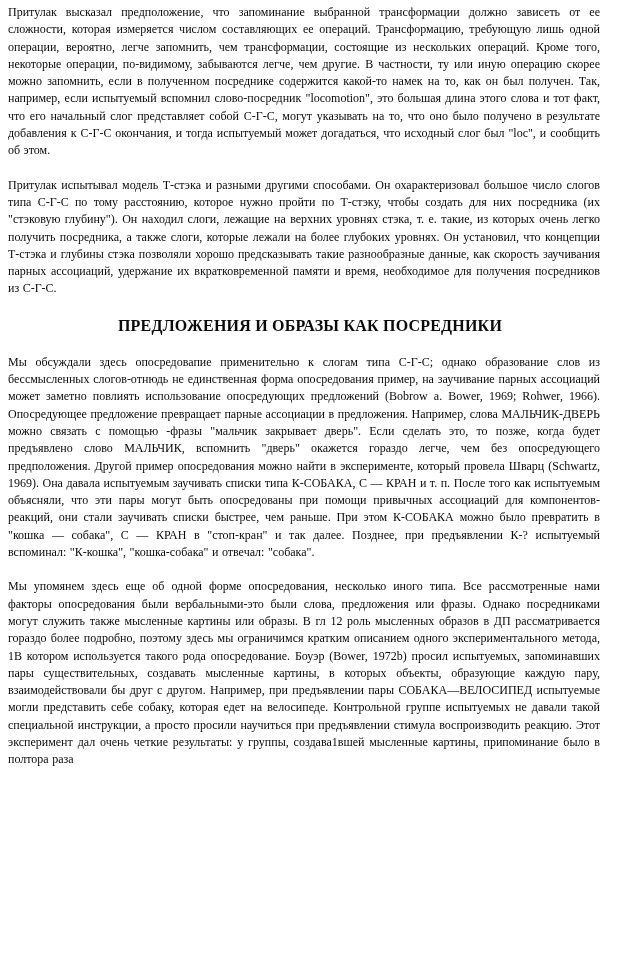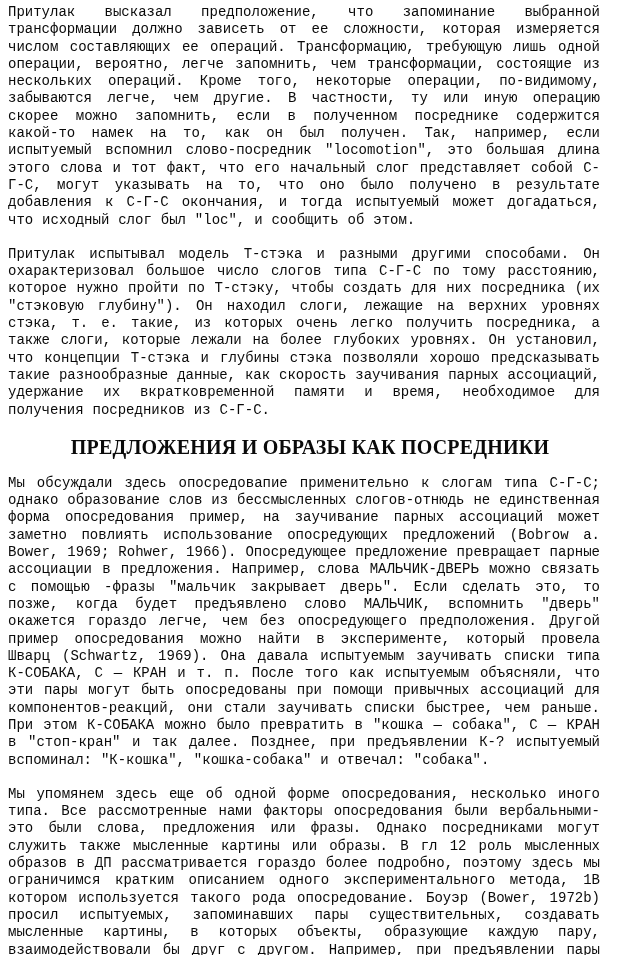--- a/index.html
+++ b/index.html
@@ -14,30 +14,29 @@
     font-family: "Liberation Serif", "DejaVu Serif", serif;
     color: #0a0a0a;
   }
   .page {
     padding: 4px 8px 0 8px;
     box-sizing: border-box;
     width: 620px;
   }
   .para {
     margin: 0 12px 17px 0;
-    font-size: 14px;
+    font-size: 12px;
     line-height: 17.3px;
     text-align: justify;
     letter-spacing: 0;
     word-spacing: 0.5px;
-    font-family: Liberation Mono, monospace;
   }
   .heading {
     margin: 19px 0 19px 0;
-    font-size: 20px;
+    font-size: 16px;
     line-height: 18px;
     font-weight: bold;
     text-align: center;
     letter-spacing: 0.2px;
   }
 </style>
 </head>
 <body>
 
 <div class="page">

